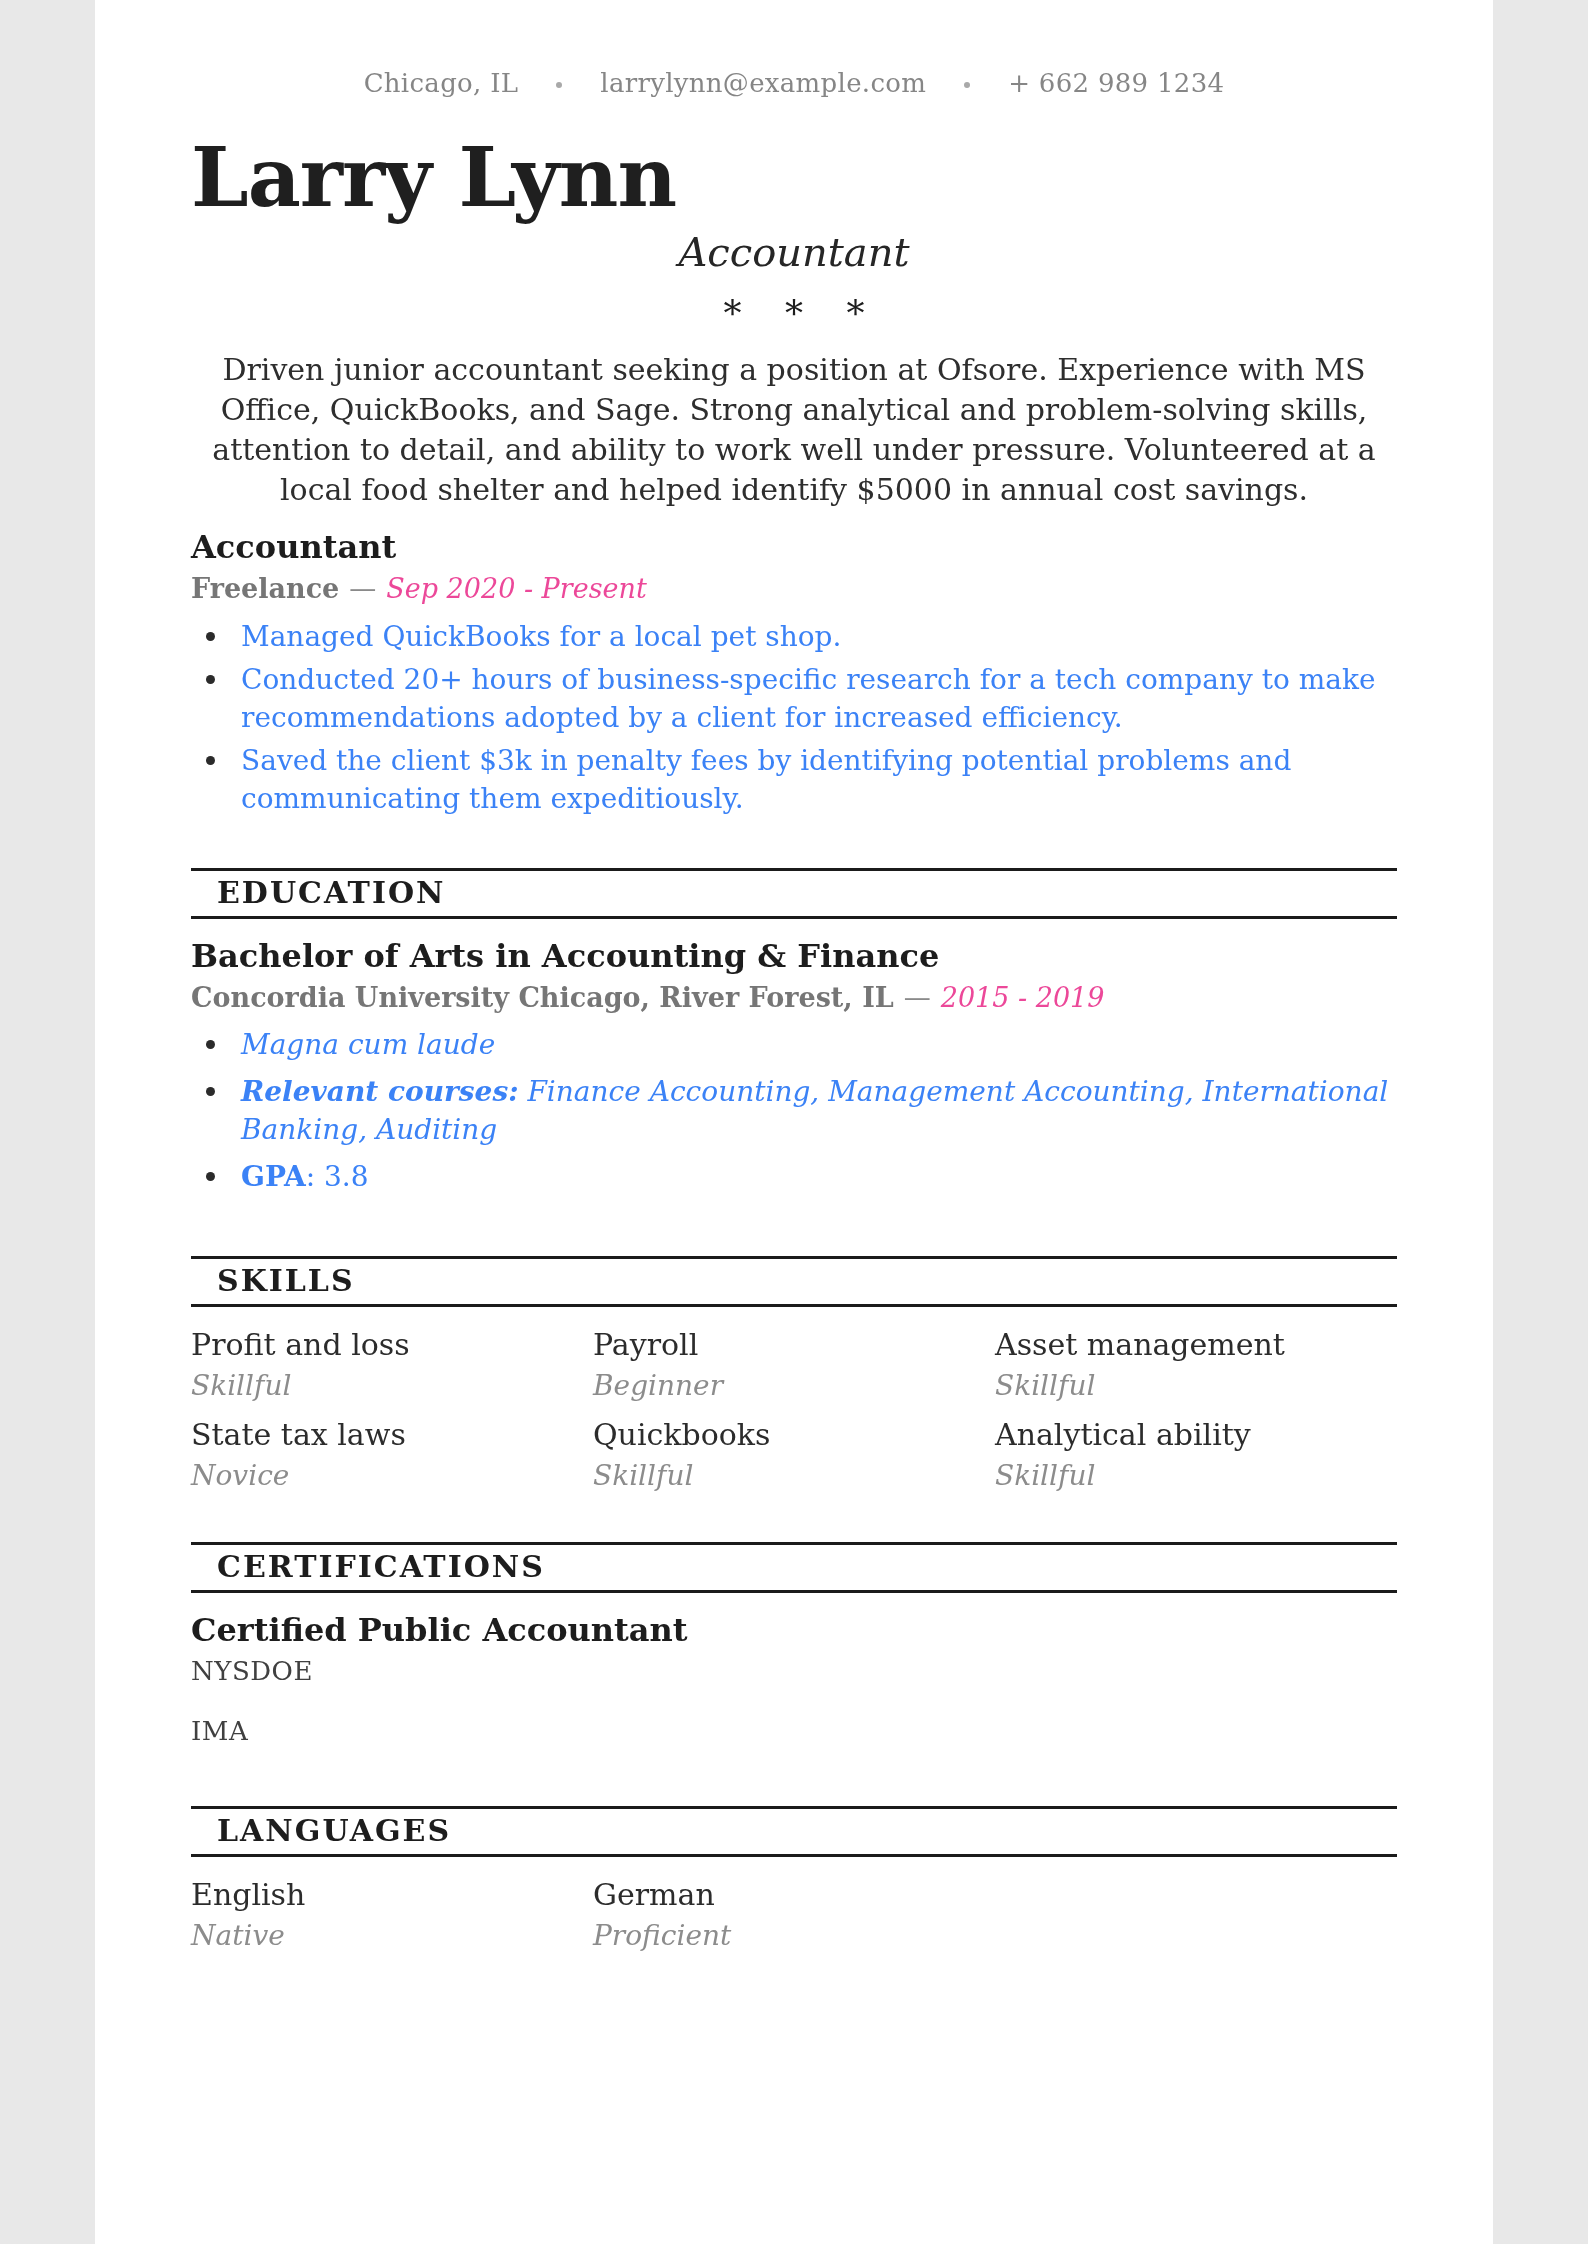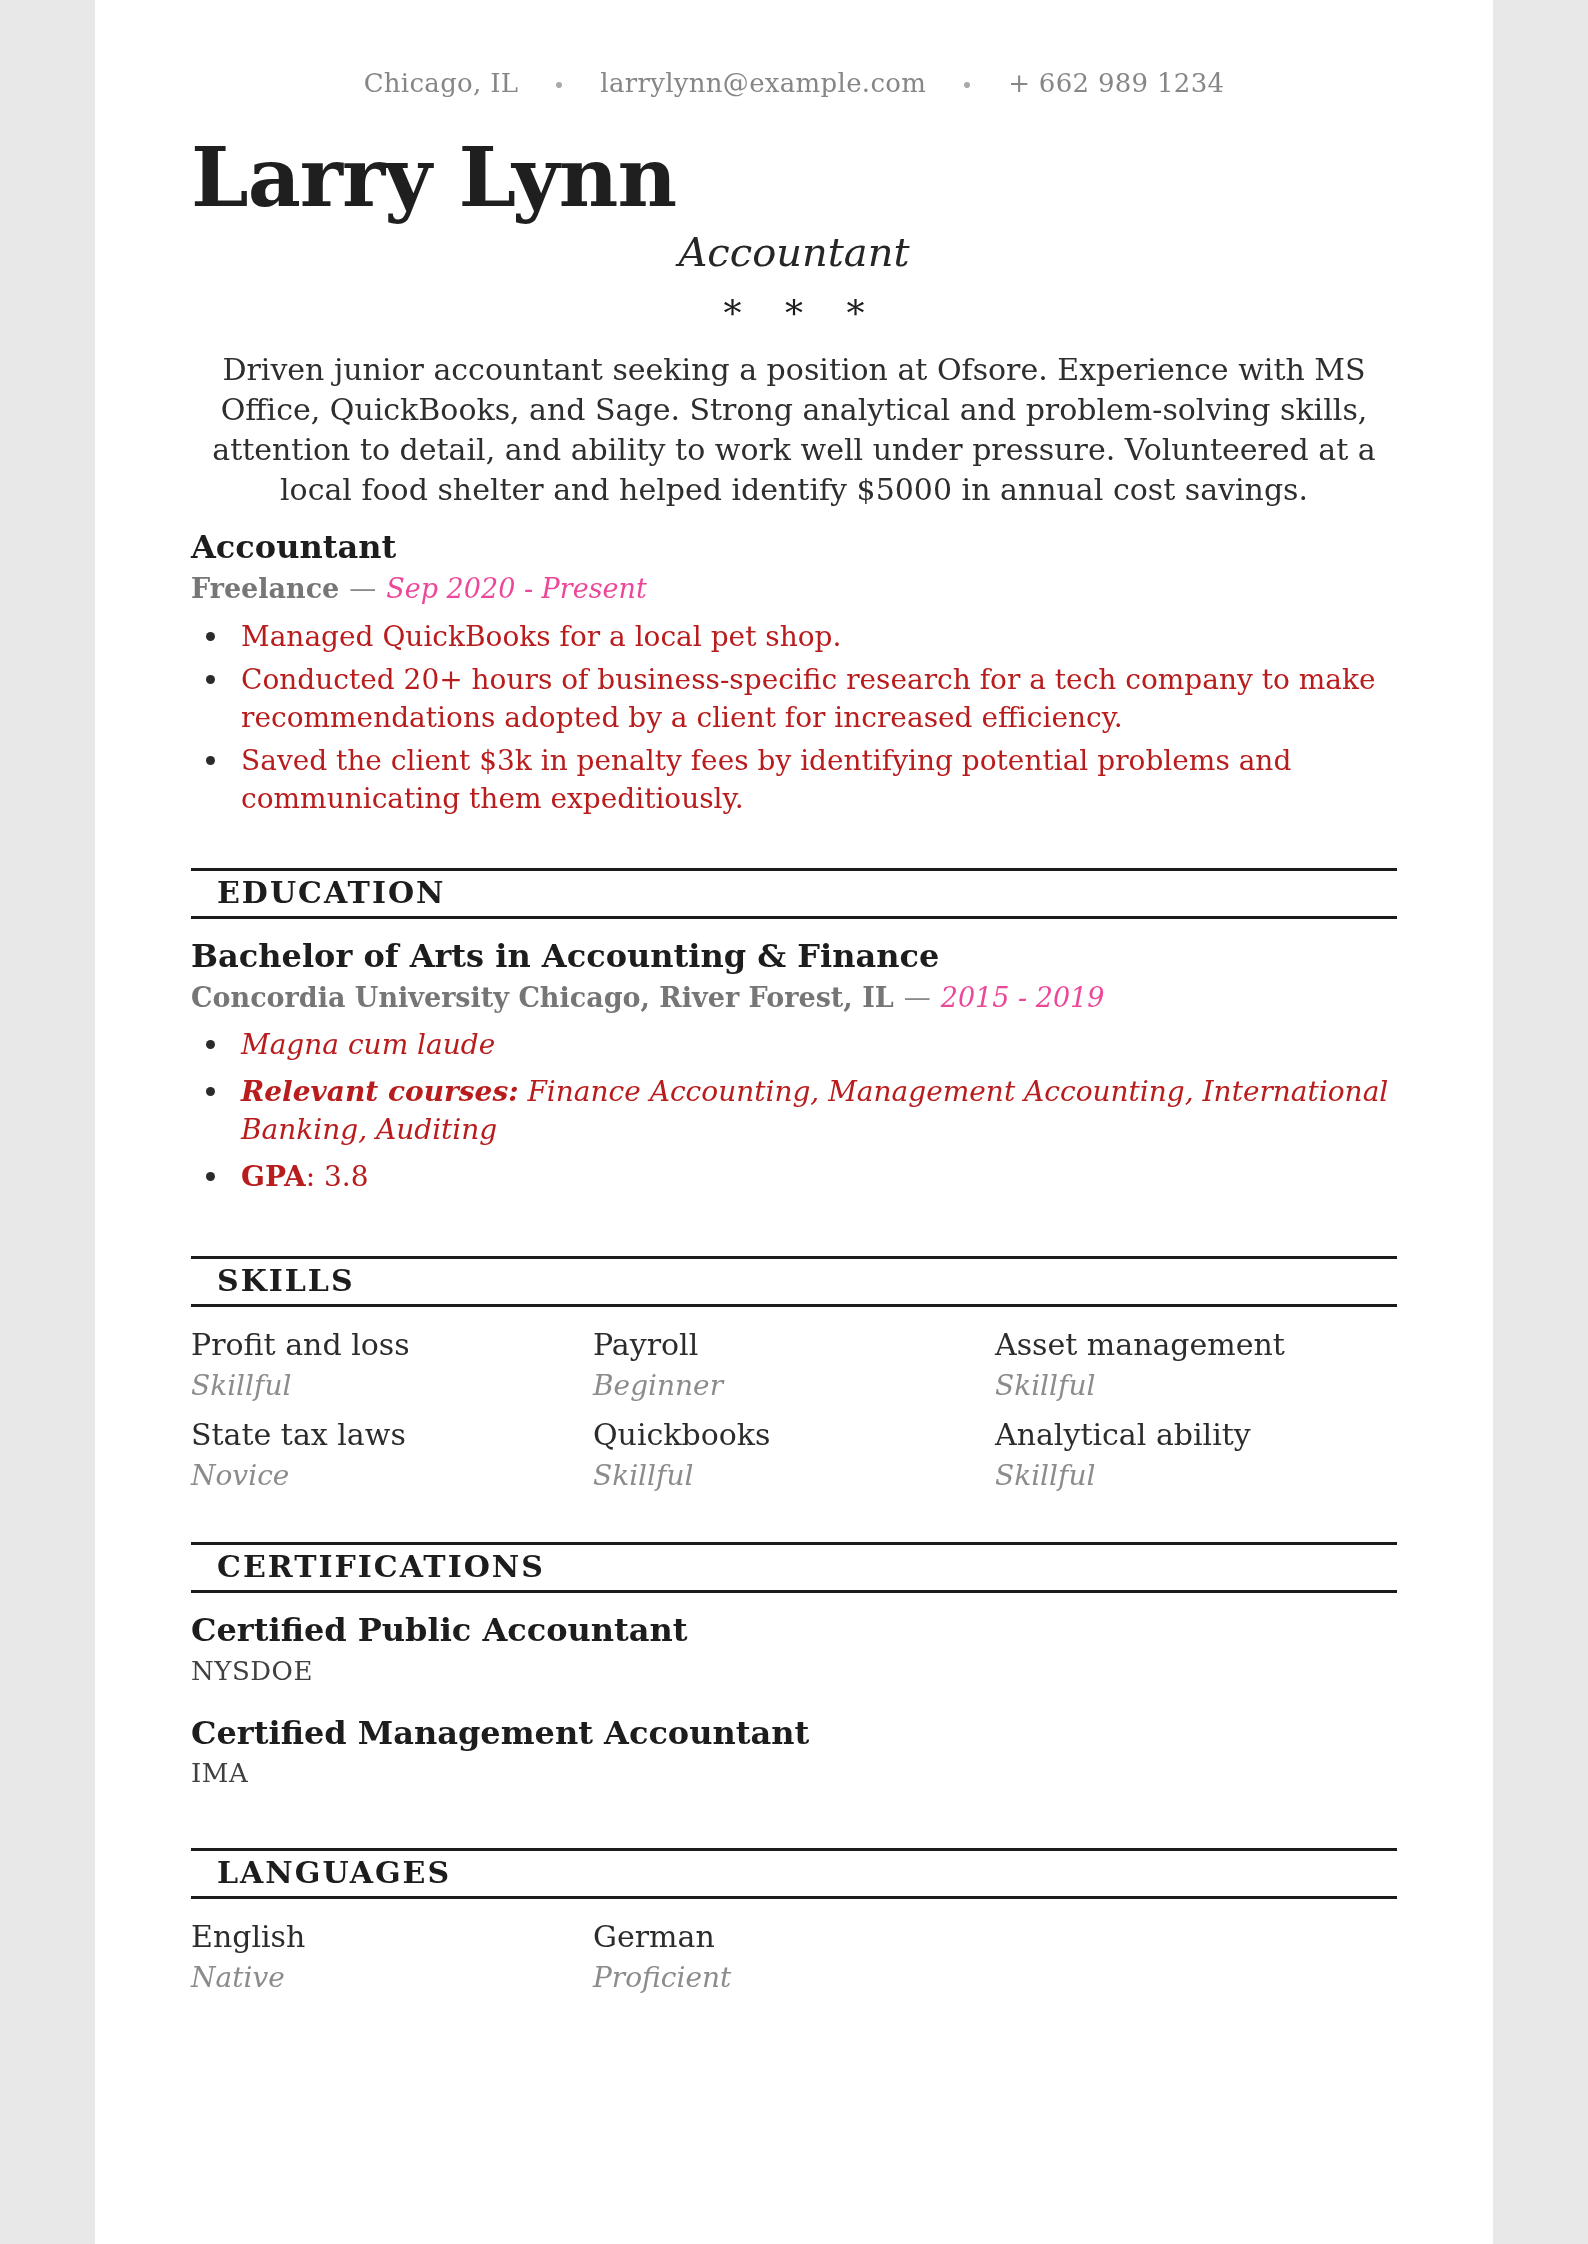--- a/index.html
+++ b/index.html
@@ -106,21 +106,21 @@
     list-style: none;
     margin: 12px 0 0 0;
     padding: 0;
   }
   ul.bullets li {
     position: relative;
     padding-left: 50px;
     font-size: 28px;
     line-height: 38px;
     margin-bottom: 5px;
-    color: #b91c1c;
+    color: #3b82f6;
   }
   ul.bullets li .bullet-dot {
     position: absolute;
     left: 15px;
     top: 14px;
     width: 9px; height: 9px;
     border-radius: 50%;
     background: #2b2b2b;
   }
   ul.bullets.edu li { margin-bottom: 9px; }
@@ -229,21 +229,20 @@
     </div>
   </section>
 
   <section>
     <h2 class="band">CERTIFICATIONS</h2>
     <div class="cert">
       <h3 class="entry-title" style="margin-top:0;">Certified Public Accountant</h3>
       <div class="cert-org">NYSDOE</div>
     </div>
     <div class="cert">
-      <h3 class="entry-title" style="margin-top:0;">Certified Management Accountant</h3>
       <div class="cert-org">IMA</div>
     </div>
   </section>
 
   <section>
     <h2 class="band tall-gap">LANGUAGES</h2>
     <div class="grid3">
       <div class="cell">
         <div class="cell-name">English</div>
         <div class="cell-level">Native</div>

